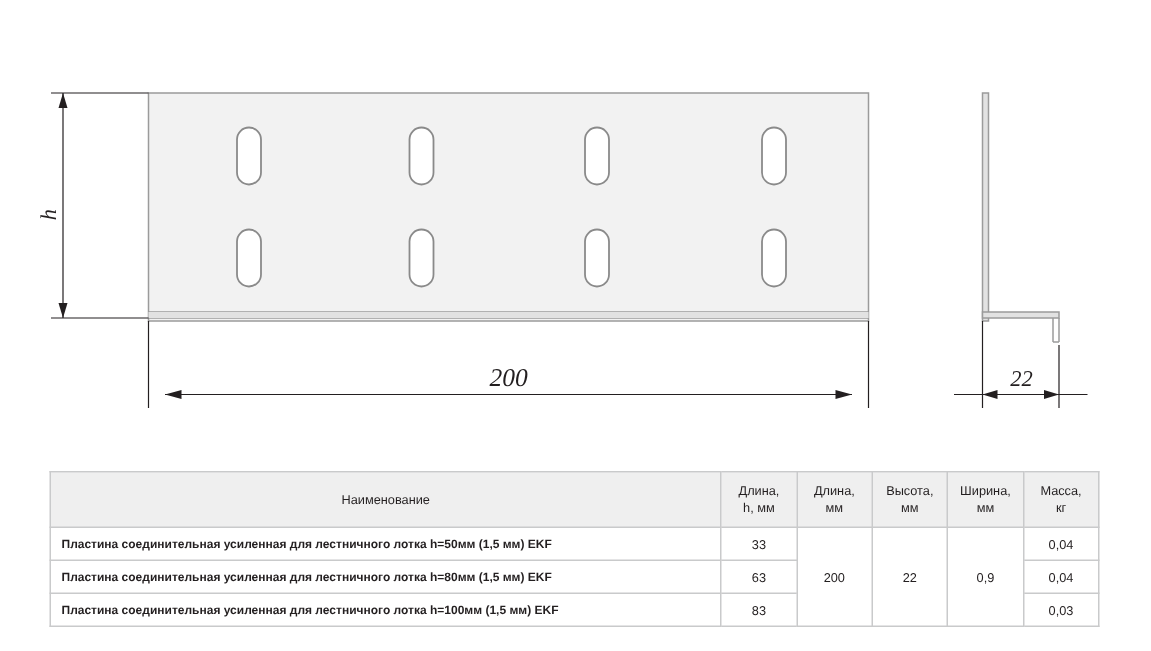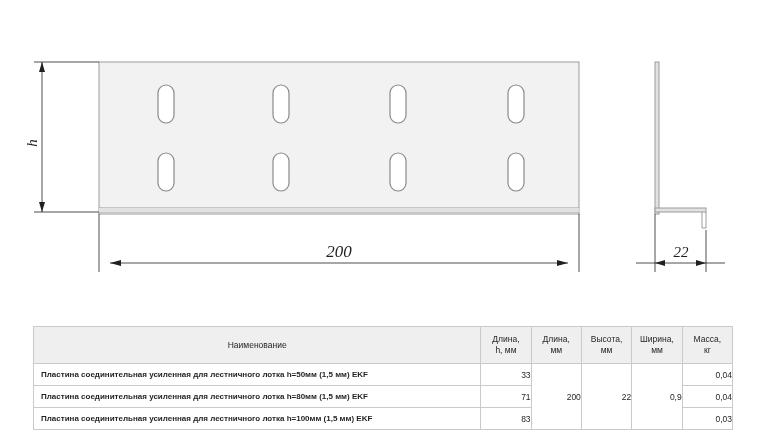--- a/index.html
+++ b/index.html
@@ -23,21 +23,21 @@
   .drawing {
     position: absolute;
     left: 0; top: 0;
     width: 767px;
     height: 300px;
   }
   
   .spec-table {
     position: absolute;
     left: 33px;
-    top: 326px;
+    top: 314px;
     width: 700px;
     border-collapse: collapse;
     font-size: 8.5px;
     color: #231f20;
   }
   .spec-table th, .spec-table td {
     border: 1px solid #c9cacb;
     padding: 0;
     font-weight: normal;
     vertical-align: middle;
@@ -60,21 +60,21 @@
     height: 21px;
   }
   .spec-table td.name {
     text-align: left;
     padding-left: 7px;
     font-size: 8px;
     white-space: nowrap;
     font-weight: bold;
   }
   .spec-table td.num {
-    text-align: right;
+    text-align: center;
     font-size: 8.5px;
   }
   .hdr-line2 { display: block; }
   
   text.dim {
     font-family: "Liberation Serif", serif;
     font-style: italic;
     fill: #231f20;
   }
 </style>
@@ -182,21 +182,21 @@
       <tr>
         <td class="name">Пластина соединительная усиленная для лестничного лотка h=50мм (1,5 мм) EKF</td>
         <td class="num">33</td>
         <td class="num" rowspan="3">200</td>
         <td class="num" rowspan="3">22</td>
         <td class="num" rowspan="3">0,9</td>
         <td class="num">0,04</td>
       </tr>
       <tr>
         <td class="name">Пластина соединительная усиленная для лестничного лотка h=80мм (1,5 мм) EKF</td>
-        <td class="num">71</td>
+        <td class="num">63</td>
         <td class="num">0,04</td>
       </tr>
       <tr>
         <td class="name">Пластина соединительная усиленная для лестничного лотка h=100мм (1,5 мм) EKF</td>
         <td class="num">83</td>
         <td class="num">0,03</td>
       </tr>
     </tbody>
   </table>
 

